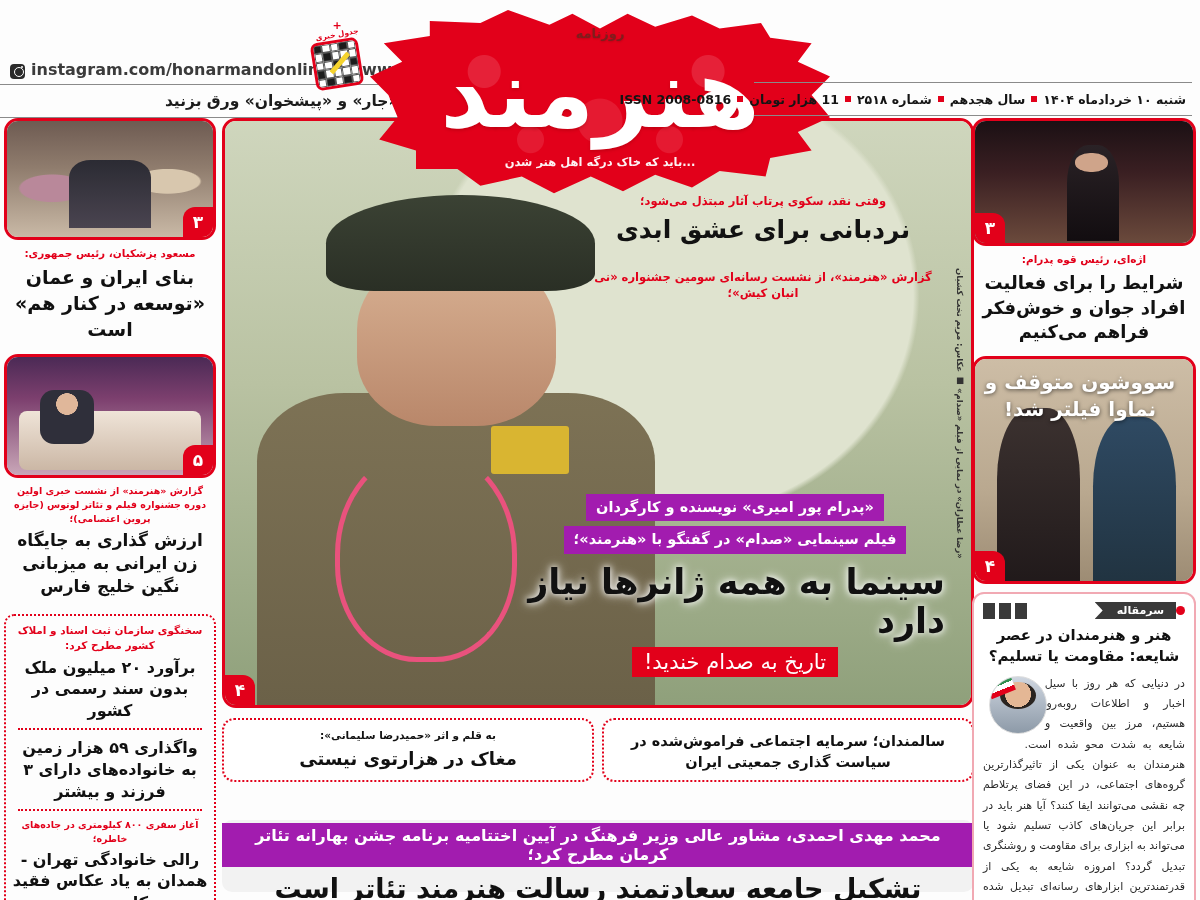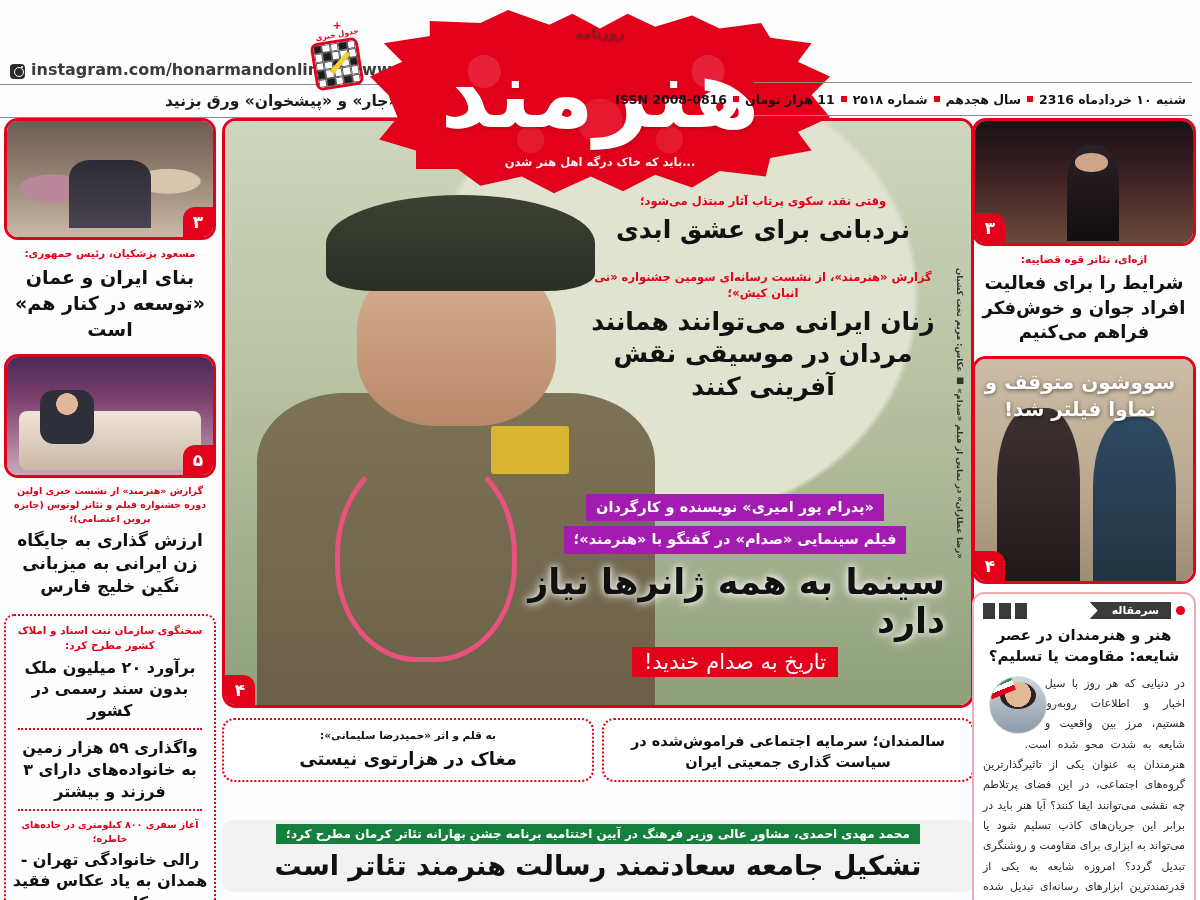--- a/index.html
+++ b/index.html
@@ -307,34 +307,34 @@
   }
   .brk { color:#111; font-size: 10.5px; font-weight: 800; line-height:1.4; }
   .brt { color:#111; font-size: 14.5px; font-weight: 800; line-height:1.42; margin-top:3px; }
 
   .bigbanner {
     position:absolute; left: 222px; top: 820px; width: 752px; height: 72px;
     background:#f2f2f2; border-radius: 10px; text-align:center; direction: rtl;
     padding-top: 3px;
   }
   .bb-kicker {
-    background:#15803d; color:#fff; font-size:12px; font-weight:800;
+    background:#a21caf; color:#fff; font-size:16px; font-weight:800;
     display:inline-block; padding: 3px 10px;
   }
   .bb-title {
     color:#111; font-size:27px; font-weight:800; margin-top: 6px;
   }
 
   
   .editorial {
     border: 2.5px solid #f1a9b3; border-radius: 12px; padding: 8px 9px 6px;
     background:#fff; position: relative; margin-top: 8px;
   }
   .ed-tag {
-    display:flex; align-items:center; gap:5px; justify-content:flex-start;
+    display:flex; align-items:center; justify-content:flex-start;
     direction: rtl; margin-bottom: 6px;
   }
   .ed-tag .label {
     background:#3a3a3a; color:#fff; font-size:11px; font-weight:700;
     padding: 2px 12px 2px 22px; clip-path: polygon(0 0, 100% 0, 100% 100%, 0 100%, 8px 50%);
   }
   .ed-dot { width:9px; height:9px; border-radius:50%; background:#e2001a; }
   .ed-bars { display:flex; gap:4px; margin-right:auto; }
   .ed-bars i { width: 12px; height: 16px; background:#3a3a3a; display:block; }
   .ed-title {
@@ -421,21 +421,21 @@
   <div class="masthead">
     <div class="mast-shape"></div>
     <div class="mast-ornament"></div>
     <div class="mast-small">روزنامه</div>
     <div class="mast-title">هنرمند</div>
     <div class="mast-slogan">...باید که خاک درگه اهل هنر شدن</div>
   </div>
 
   <div class="issueline">
     <div class="meta">
-      <span>شنبه ۱۰ خردادماه 2316</span>
+      <span>شنبه ۱۰ خردادماه ۱۴۰۴</span>
       <span class="sq"></span>
       <span>سال هجدهم</span>
       <span class="sq"></span>
       <span>شماره ۲۵۱۸</span>
       <span class="sq"></span>
       <span>11 هزار تومان</span>
       <span class="sq"></span>
       <span>ISSN 2008-0816</span>
     </div>
   </div>
@@ -490,21 +490,20 @@
         </div>
       </div>
 
       <div class="mainheads">
         <div>
           <div class="mh-kicker">وقتی نقد، سکوی پرتاب آثار مبتذل می‌شود؛</div>
           <div class="mh-title">نردبانی برای عشق ابدی</div>
         </div>
         <div style="margin-top:22px">
           <div class="mh-kicker">گزارش «هنرمند»، از نشست رسانه‌ای سومین جشنواره «نی انبان کیش»؛</div>
-          <div class="mh-title">زنان ایرانی می‌توانند همانند مردان در موسیقی نقش آفرینی کنند</div>
         </div>
       </div>
 
       <div class="bigblock">
         <div class="redstrip">«پدرام پور امیری» نویسنده و کارگردان</div><br>
         <div class="redstrip">فیلم سینمایی «صدام» در گفتگو با «هنرمند»؛</div>
         <div class="bigtitle">سینما به همه ژانرها نیاز دارد</div>
         <div class="bigsub">تاریخ به صدام خندید!</div>
       </div>
 
@@ -529,21 +528,21 @@
   </div>
 
   <div class="col-right">
 
     <div class="card">
       <div class="photo" style="height:122px">
         <div class="ph ph-judge"></div>
         <div class="pagebadge pb-bl">۳</div>
       </div>
     </div>
-    <div class="kicker">اژه‌ای، تئاتر قوه قضاییه:</div>
+    <div class="kicker">اژه‌ای، رئیس قوه پدرام:</div>
     <div class="hl" style="font-size:18px">شرایط را برای فعالیت افراد جوان و خوش‌فکر فراهم می‌کنیم</div>
 
     <div class="card" style="margin-top:4px;height:228px;position:relative">
       <div class="ph ph-couple"></div>
       <div class="hl" style="position:absolute;top:8px;left:0;right:8px;font-size:20px;color:#fff;text-shadow:0 1px 4px rgba(0,0,0,.6)">سووشون متوقف و نماوا فیلتر شد!</div>
       <div class="pagebadge pb-bl">۴</div>
     </div>
 
     <div class="editorial">
       <div class="ed-tag">

